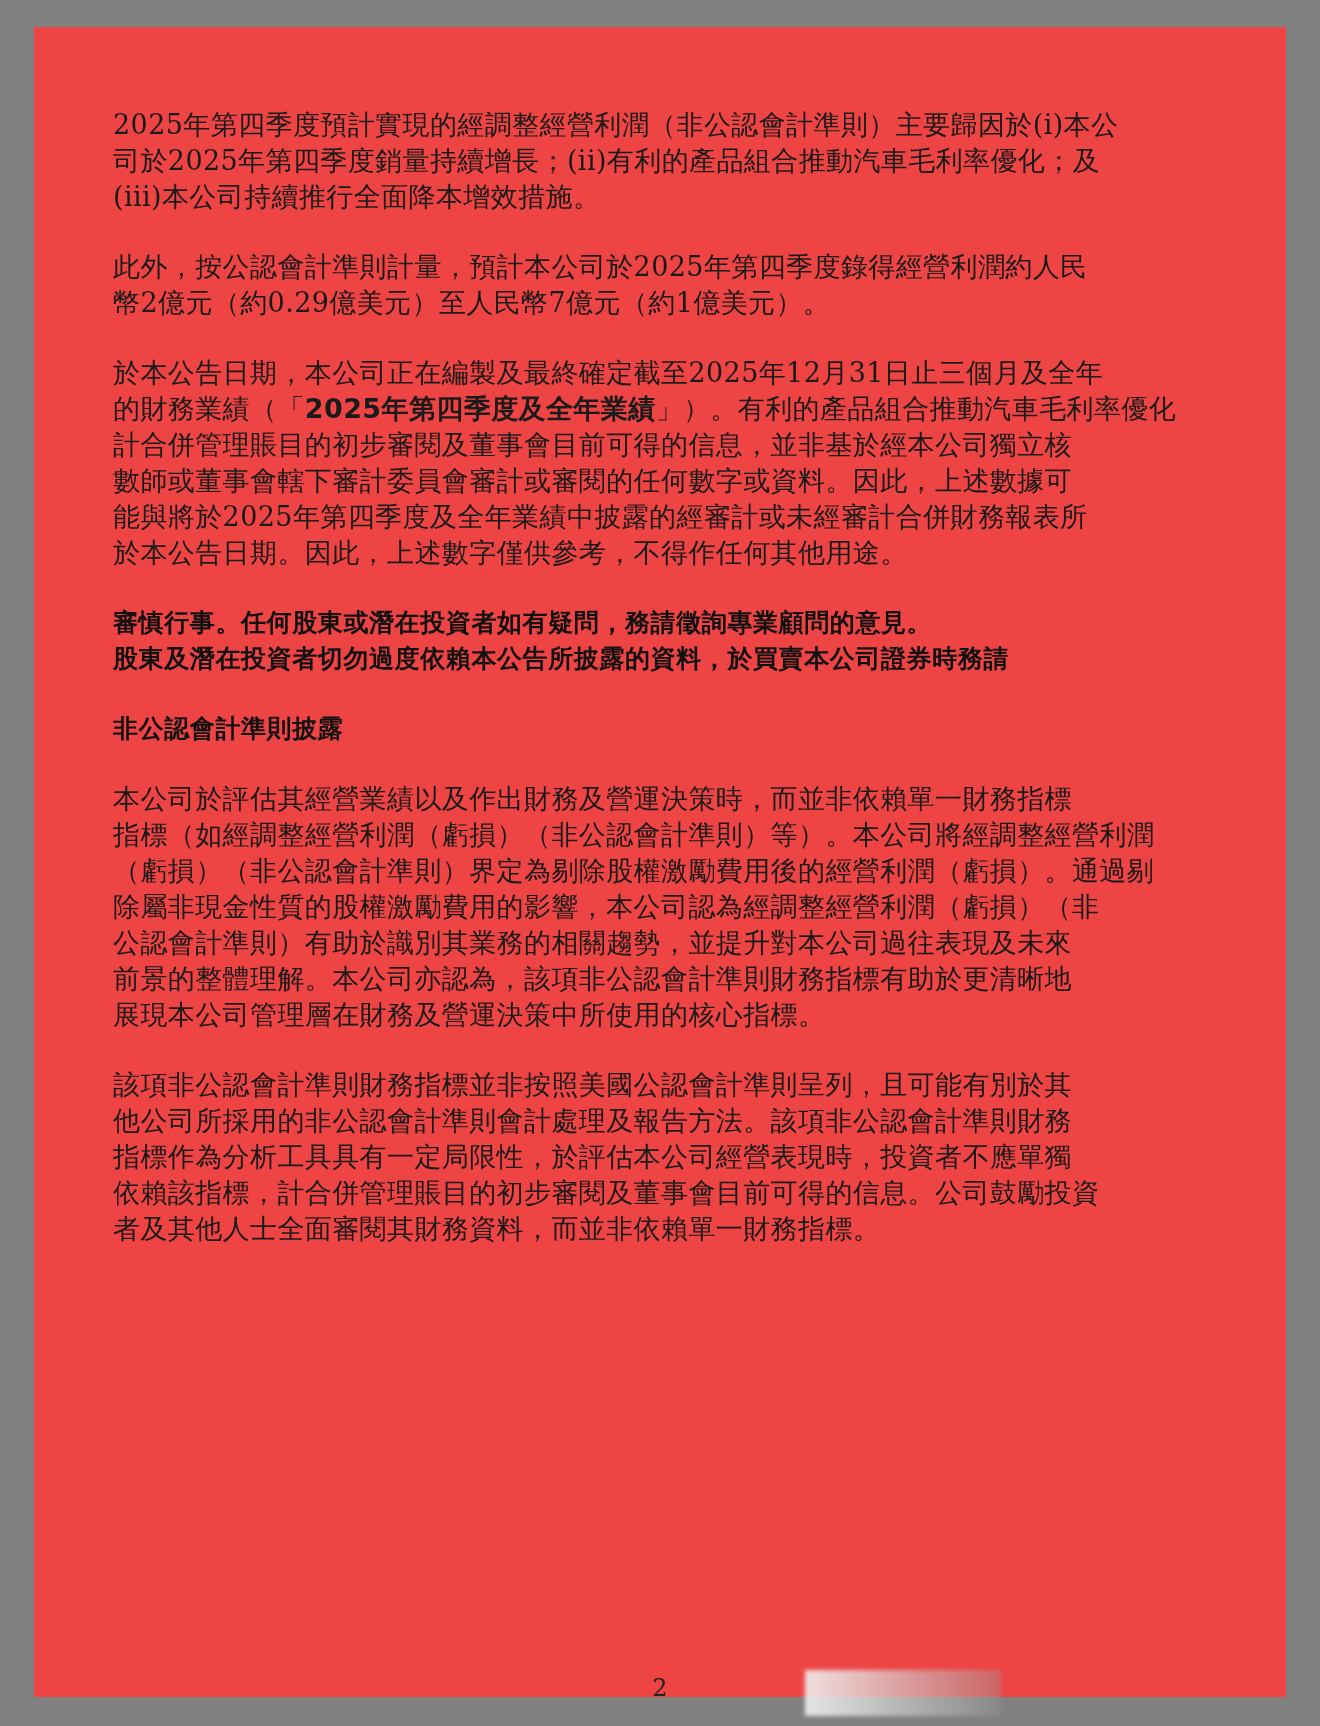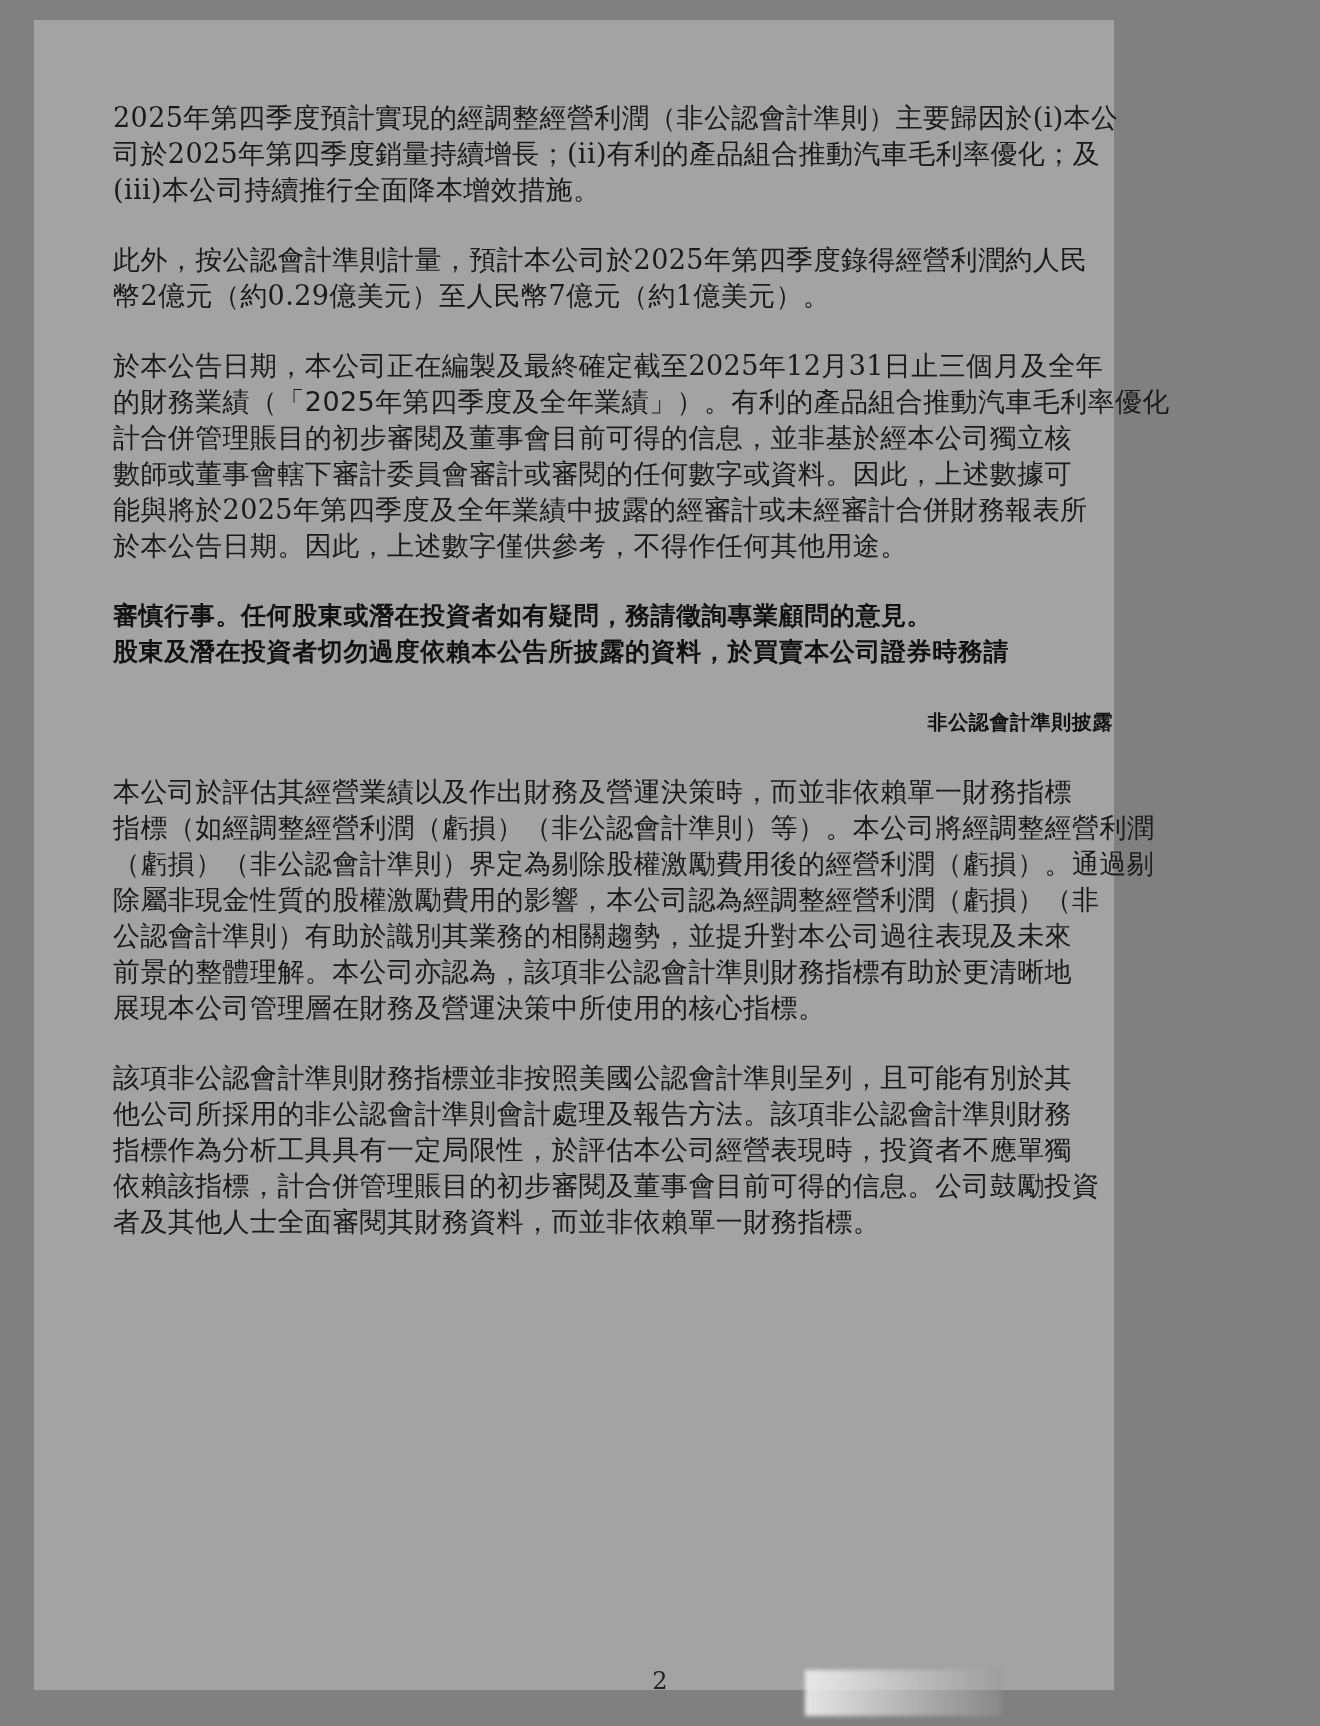--- a/index.html
+++ b/index.html
@@ -6,61 +6,60 @@
     margin: 0;
     padding: 0;
     width: 1320px;
     height: 1726px;
     background: #808080;
     overflow: hidden;
   }
   .page {
     position: absolute;
     left: 34px;
-    top: 20px;
-    width: 1080px;
+    top: 27px;
+    width: 1252px;
     height: 1670px;
-    background: #a3a3a3;
+    background: #ef4444;
   }
   .content {
     position: absolute;
     left: 79px;
     top: 80px;
     width: 1000px;
   }
   .para {
     font-family: "DejaVu Serif", "Liberation Serif", serif;
     font-size: 27px;
     line-height: 36px;
     color: #1a1a1a;
     margin: 0 0 34px 0;
     letter-spacing: 0.4px;
     text-align: justify;
   }
   .para .line { display: block; white-space: nowrap; }
-  .para b { font-family: "DejaVu Sans", "Liberation Sans", sans-serif; font-weight: normal; }
+  .para b { font-family: "DejaVu Sans", "Liberation Sans", sans-serif; font-weight: bold; }
   .warn {
     font-family: "DejaVu Sans", "Liberation Sans", sans-serif;
     font-weight: bold;
     font-size: 25px;
     line-height: 36px;
     color: #111;
     margin: 0 0 34px 0;
     letter-spacing: 0.6px;
   }
   .warn .line { display: block; white-space: nowrap; }
   .heading {
     font-family: "DejaVu Sans", "Liberation Sans", sans-serif;
     font-weight: bold;
-    font-size: 20px;
+    font-size: 25px;
     line-height: 36px;
     color: #111;
     margin: 0 0 34px 0;
     letter-spacing: 0.6px;
-    text-align: right;
   }
   .page-number {
     position: absolute;
     left: 0;
     width: 1252px;
     top: 1647px;
     text-align: center;
     font-family: "DejaVu Serif", "Liberation Serif", serif;
     font-size: 24px;
     color: #222;

